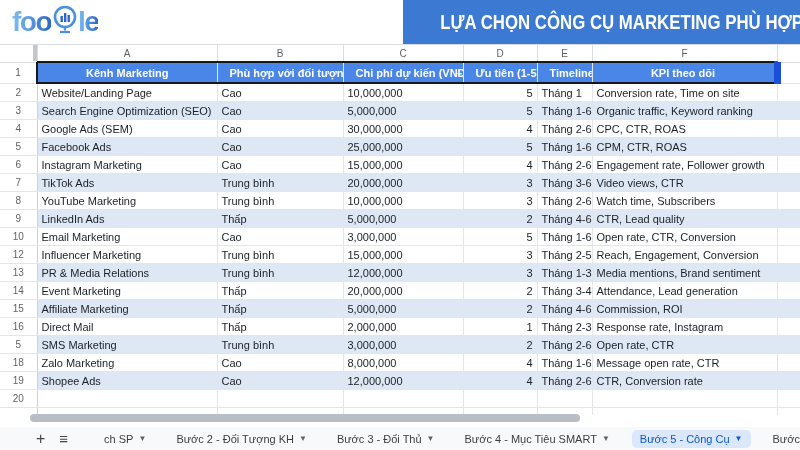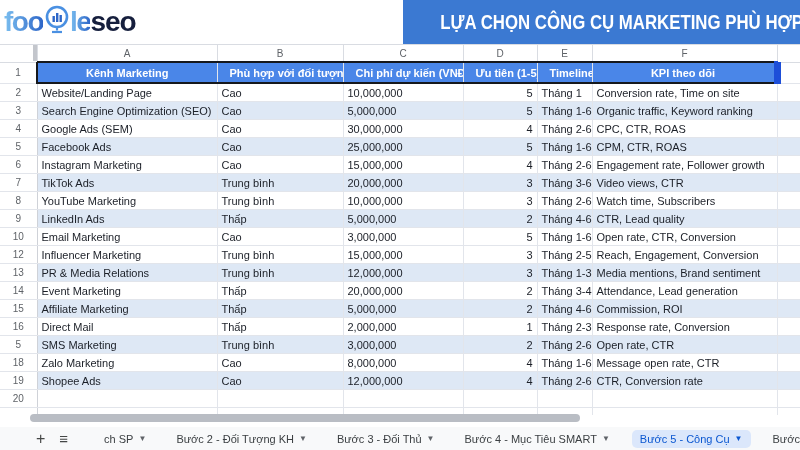--- a/index.html
+++ b/index.html
@@ -1,20 +1,20 @@
 <!DOCTYPE html>
 <html style="--c-banner: #3b79d2; --c-header: #4a86e8; --c-band: #dee8f5; --c-tabActive: #0b57d0; --c-tabActiveBg: #dbe7fb; --c-seoText: #161f3d; --c-logoBlue1: #7cc0f0; --c-logoBlue2: #2d66c8;"><head>
 <meta charset="utf-8">
 <style>
   html,body{margin:0;padding:0;background:#fff;}
   .stage{position:relative;width:800px;height:450px;overflow:hidden;background:#fff;
          font-family:"Liberation Sans",sans-serif;-webkit-font-smoothing:antialiased;}
   
   .topbar{position:absolute;top:0;left:0;width:800px;height:44px;background:#fff;}
-  .logo{position:absolute;left:4px;top:4px;height:36px;display:flex;align-items:center;font-weight:700;
+  .logo{position:absolute;left:12px;top:4px;height:36px;display:flex;align-items:center;font-weight:700;
         font-size:28px;letter-spacing:-1.5px;line-height:36px;}
   .logo .blue{background:linear-gradient(90deg,var(--c-logoBlue1,#7cc0f0),var(--c-logoBlue2,#2d66c8));
         -webkit-background-clip:text;background-clip:text;color:transparent;}
   .logo .dark{color:var(--c-seoText,#161f3d);letter-spacing:-1px;}
   .logo svg{margin:2px 0 0 1px;}
   .banner{position:absolute;top:0;left:403px;width:397px;height:44px;background:var(--c-banner,#3b79d2);
         display:flex;align-items:center;justify-content:center;overflow:hidden;padding-left:20px;}
   .banner span{color:#fff;font-weight:700;font-size:21px;white-space:nowrap;transform:scaleX(.8);
         letter-spacing:0px;}
   
@@ -65,21 +65,20 @@
         <svg width="26" height="30" viewBox="0 0 26 30">
           <circle cx="13" cy="13" r="10" fill="none" stroke="#4a90e2" stroke-width="2.6"></circle>
           <rect x="8.5" y="12" width="2.4" height="6" fill="#2d66c8"></rect>
           <rect x="12" y="9" width="2.4" height="9" fill="#2d66c8"></rect>
           <rect x="15.5" y="11" width="2.4" height="7" fill="#2d66c8"></rect>
           <line x1="13" y1="23" x2="13" y2="26.5" stroke="#4a90e2" stroke-width="2.2"></line>
           <line x1="8" y1="28" x2="18" y2="28" stroke="#4a90e2" stroke-width="2.2"></line>
         </svg>
       </span>
       <span class="blue">le</span>
-      <span class="dark">seo</span>
     </div>
     <div class="banner">
       <span>LỰA CHỌN CÔNG CỤ MARKETING PHÙ HỢP</span>
     </div>
   </div>
 
   <table class="sheet">
     <colgroup>
       <col class="c-rn">
         <col class="c-a">
@@ -243,21 +242,21 @@
           <td class="cf">Commission, ROI</td>
           <td></td>
         </tr>
         <tr>
           <td class="rownum">16</td>
           <td class="ca">Direct Mail</td>
           <td class="cb">Thấp</td>
           <td class="cc">2,000,000</td>
           <td class="cd">1</td>
           <td class="ce">Tháng 2-3</td>
-          <td class="cf">Response rate, Conversion</td>
+          <td class="cf">Response rate, Instagram</td>
           <td></td>
         </tr>
         <tr class="band">
           <td class="rownum">5</td>
           <td class="ca">SMS Marketing</td>
           <td class="cb">Trung bình</td>
           <td class="cc">3,000,000</td>
           <td class="cd">2</td>
           <td class="ce">Tháng 2-6</td>
           <td class="cf">Open rate, CTR</td>

